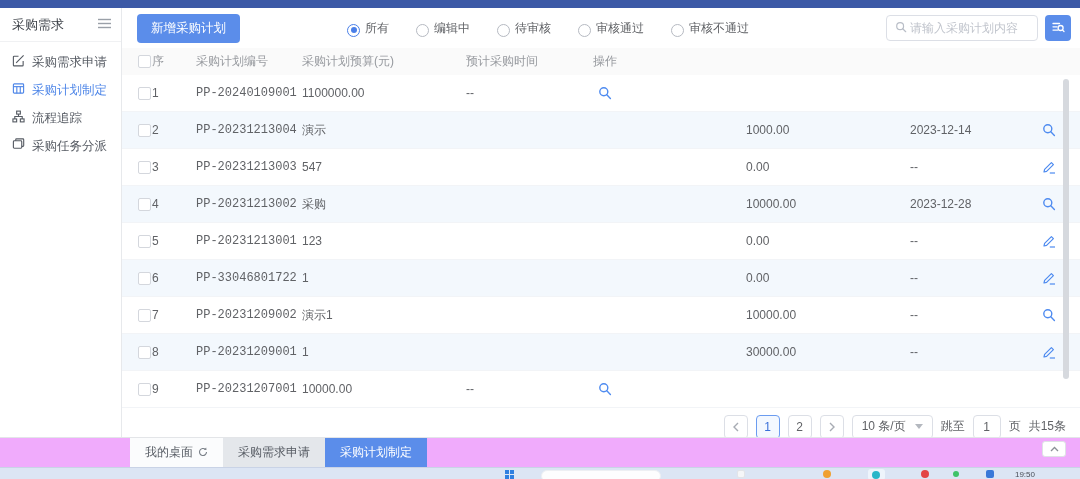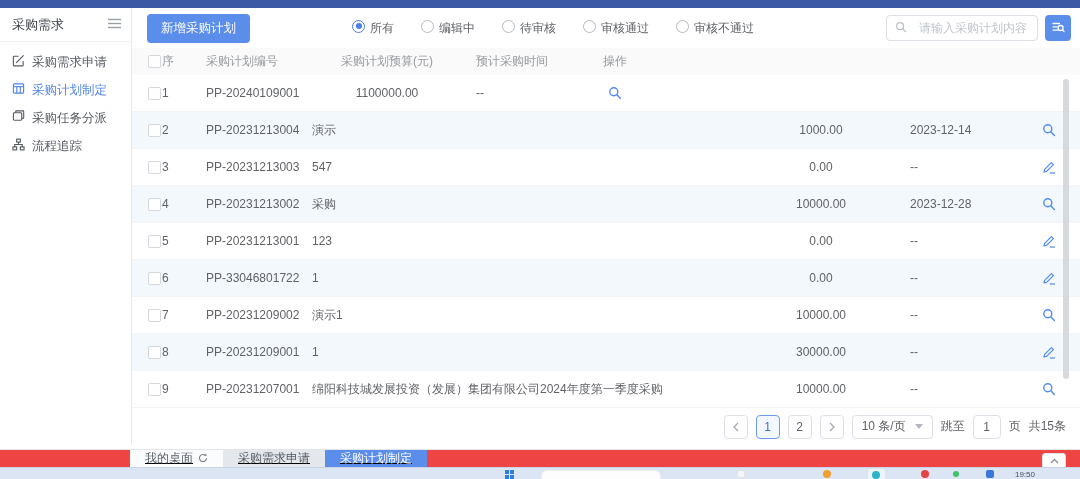--- a/index.html
+++ b/index.html
@@ -4,71 +4,71 @@
 <style>
   * { margin:0; padding:0; box-sizing:border-box; }
   body { font-family:"Liberation Sans", sans-serif; background:#fff; }
   .screen { position:relative; width:1080px; height:479px; background:#fff; overflow:hidden; }
 
   .topbar { height:8px; background:#3c59a6; }
 
   .main { position:absolute; top:8px; left:0; right:0; bottom:34px; display:flex; background:#fff; }
 
   
-  .sidebar { width:132px; flex-shrink:0; background:#fff; border-right:1px solid #e7e9ec; }
+  .sidebar { width:122px; flex-shrink:0; background:#fff; border-right:1px solid #e7e9ec; }
   .sidebar-header { display:flex; align-items:center; justify-content:space-between; height:34px; padding:0 10px 0 12px; font-size:13px; color:#3a3f46; border-bottom:1px solid #f0f1f3; }
   .menu { padding-top:6px; }
   .menu-item { display:flex; align-items:center; gap:7px; height:28px; padding:0 12px; font-size:12.5px; color:#565b63; cursor:pointer; white-space:nowrap; }
   .menu-item.active { color:#4e86e8; }
   .menu-item svg { flex-shrink:0; }
 
   
   .content { flex:1; min-width:0; display:flex; flex-direction:column; position:relative; }
 
   .toolbar { display:flex; align-items:center; height:40px; padding:0 9px 0 15px; }
   .btn-add { background:#5b8dea; color:#fff; border:none; border-radius:4px; font-size:12.5px; padding:6px 14px; cursor:pointer; white-space:nowrap; font-family:inherit; }
   .filters { display:flex; align-items:center; gap:27px; margin:0 auto; }
-  .radio { display:flex; align-items:flex-start; gap:5px; font-size:12px; color:#606266; cursor:pointer; white-space:nowrap; }
+  .radio { display:flex; align-items:flex-end; gap:5px; font-size:12px; color:#606266; cursor:pointer; white-space:nowrap; }
   .radio .dot { width:13px; height:13px; border:1px solid #b6bac2; border-radius:50%; background:#fff; position:relative; flex-shrink:0; }
   .radio.active .dot { border-color:#4a7fe8; }
   .radio.active .dot::after { content:""; position:absolute; left:2.5px; top:2.5px; right:2.5px; bottom:2.5px; border-radius:50%; background:#4a7fe8; }
   .search-group { display:flex; align-items:center; gap:7px; margin-left:30px; }
-  .search-box { display:flex; align-items:center; gap:12px; width:152px; height:26px; border:1px solid #dcdfe6; border-radius:4px; padding:0 8px; background:#fff; }
+  .search-box { display:flex; align-items:center; gap:3px; width:152px; height:26px; border:1px solid #dcdfe6; border-radius:4px; padding:0 8px; background:#fff; }
   .search-box input { border:none; outline:none; width:100%; font-size:12px; color:#333; font-family:inherit; background:transparent; }
   .search-box input::placeholder { color:#c0c4cc; }
   .btn-adv { width:26px; height:26px; background:#5b8dea; border:none; border-radius:4px; display:flex; align-items:center; justify-content:center; cursor:pointer; flex-shrink:0; }
 
   
   .table { flex:1; position:relative; font-size:12px; }
   .thead, .tr { display:flex; align-items:center; }
   .thead { height:27px; background:#fafafa; color:#96999e; }
   .tr { height:37px; border-bottom:1px solid #f2f4f7; color:#606266; background:#fff; }
   .tr.stripe { background:#f3f8fd; }
   .c-check { width:30px; padding-left:16px; flex-shrink:0; display:flex; align-items:center; }
   .checkbox { width:13px; height:13px; border:1px solid #d4d7dd; border-radius:2px; background:#fff; cursor:pointer; }
   .c-no { width:44px; flex-shrink:0; }
-  .c-code { width:106px; flex-shrink:0; white-space:nowrap; }
+  .c-code { width:106px; flex-shrink:0; white-space:nowrap;font-family:Liberation Mono, monospace; }
   .c-content { flex:1; min-width:0; white-space:nowrap; overflow:hidden; }
-  .c-budget { width:150px; text-align:center; flex-shrink:0; white-space:nowrap; }
+  .c-budget { width:150px; text-align:left; flex-shrink:0; white-space:nowrap; }
   .c-time { width:122px; padding-left:14px; flex-shrink:0; white-space:nowrap; }
   .c-op { width:62px; text-align:center; flex-shrink:0; }
   .c-op svg { cursor:pointer; vertical-align:middle; }
   .scroll-thumb { position:absolute; right:11px; top:31px; width:6px; height:300px; background:#d6d9de; border-radius:3px; }
 
   
   .pagination { display:flex; align-items:center; justify-content:flex-end; gap:8px; height:37px; padding-right:14px; font-size:12px; color:#606266; }
   .pg-box { min-width:24px; height:24px; border:1px solid #dcdfe6; border-radius:4px; background:#fff; display:flex; align-items:center; justify-content:center; cursor:pointer; color:#606266; padding:0 6px; }
   .pg-box.active { border-color:#6b9cf0; color:#3a6fd8; background:#f3f8ff; }
   .pg-size { height:24px; border:1px solid #dcdfe6; border-radius:4px; display:flex; align-items:center; gap:9px; padding:0 9px; cursor:pointer; white-space:nowrap; }
   .caret-down { width:0; height:0; border-left:4px solid transparent; border-right:4px solid transparent; border-top:5px solid #b4b8bf; }
   .jump-input { width:28px; height:24px; border:1px solid #dcdfe6; border-radius:4px; text-align:center; font-size:12px; color:#606266; font-family:inherit; outline:none; }
   .pg-text { white-space:nowrap; }
 
   
-  .tabbar { position:absolute; left:0; right:0; bottom:12px; height:18px; background:#ef4444; border-top:1px solid #e3e5e8; display:flex; align-items:stretch; padding-left:130px;text-decoration:underline; }
+  .tabbar { position:absolute; left:0; right:0; bottom:12px; height:30px; background:#f0abfc; border-top:1px solid #e3e5e8; display:flex; align-items:stretch; padding-left:130px; }
   .tab { display:flex; align-items:center; gap:5px; padding:0 15px; font-size:12px; color:#565b63; cursor:pointer; white-space:nowrap; }
   .tab.t0 { background:#fbfcfd; }
   .tab.t1 { background:#e4e7eb; }
   .tab.active { background:#5b8dea; color:#fff; }
   .collapse-btn { position:absolute; right:14px; top:3px; width:24px; height:16px; background:#fff; border:1px solid #dfe2e6; border-radius:3px; display:flex; align-items:center; justify-content:center; cursor:pointer; }
 
   
   .taskbar { position:absolute; left:0; right:0; bottom:0; height:12px; background:#dce5f4; border-top:1px solid #c9d3e6; overflow:hidden; }
   .tb { position:absolute; top:2px; }
   .tb-win { left:505px; width:9px; height:9px; display:grid; grid-template-columns:4px 4px; grid-template-rows:4px 4px; gap:1px; }
@@ -118,36 +118,36 @@
                   <line x1="1.5" y1="5" x2="12.5" y2="5"></line>
                   <line x1="5.2" y1="5" x2="5.2" y2="12"></line>
                   <line x1="8.9" y1="5" x2="8.9" y2="12"></line>
                 </g>
               </svg></span>
           <span>采购计划制定</span>
         </div>
         <div class="menu-item">
           <span><svg width="13" height="13" viewBox="0 0 14 14">
                 <g fill="none" stroke="currentColor" stroke-width="1.2">
-                  <rect x="1.5" y="3" width="9" height="8" rx="1"></rect>
-                  <path d="M4 3 V1.8 a0.8 0.8 0 0 1 0.8 -0.8 h7 a0.8 0.8 0 0 1 0.8 0.8 V8.2 a0.8 0.8 0 0 1 -0.8 0.8 H10.5"></path>
-                </g>
-              </svg></span>
-          <span>采购任务分派</span>
-        </div>
-        <div class="menu-item">
-          <span><svg width="13" height="13" viewBox="0 0 14 14">
-                <g fill="none" stroke="currentColor" stroke-width="1.2">
                   <rect x="5" y="1.2" width="4" height="3.2"></rect>
                   <rect x="1" y="9.6" width="4" height="3.2"></rect>
                   <rect x="9" y="9.6" width="4" height="3.2"></rect>
                   <path d="M7 4.4 V7 M3 9.6 V7 h8 v2.6"></path>
                 </g>
               </svg></span>
           <span>流程追踪</span>
+        </div>
+        <div class="menu-item">
+          <span><svg width="13" height="13" viewBox="0 0 14 14">
+                <g fill="none" stroke="currentColor" stroke-width="1.2">
+                  <rect x="1.5" y="3" width="9" height="8" rx="1"></rect>
+                  <path d="M4 3 V1.8 a0.8 0.8 0 0 1 0.8 -0.8 h7 a0.8 0.8 0 0 1 0.8 0.8 V8.2 a0.8 0.8 0 0 1 -0.8 0.8 H10.5"></path>
+                </g>
+              </svg></span>
+          <span>采购任务分派</span>
         </div>
       </div>
     </div>
 
     <div class="content">
 
       <div class="toolbar">
         <button class="btn-add">新增采购计划</button>
         <div class="filters">
           <span class="radio active">
@@ -347,21 +347,20 @@
                     </g>
                   </svg></span>
     </span>
   </div>
             <div class="tr">
     <span class="c-check">
                 <span class="checkbox"></span>
               </span>
     <span class="c-no">9</span>
     <span class="c-code">PP-20231207001</span>
-    <span class="c-content">绵阳科技城发展投资（发展）集团有限公司2024年度第一季度采购</span>
     <span class="c-budget">10000.00</span>
     <span class="c-time">--</span>
     <span class="c-op">
       <span class="icon-view"><svg width="14" height="14" viewBox="0 0 14 14">
                     <circle cx="5.8" cy="5.8" r="4" fill="none" stroke="#4e8bf0" stroke-width="1.4"></circle>
                     <line x1="8.8" y1="8.8" x2="12.4" y2="12.4" stroke="#4e8bf0" stroke-width="1.4" stroke-linecap="round"></line>
                   </svg></span>
       
     </span>
   </div>

